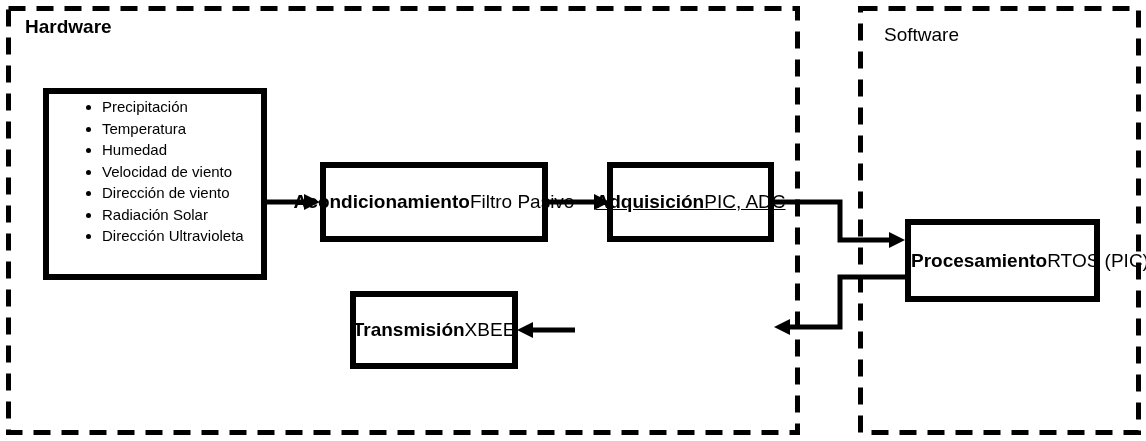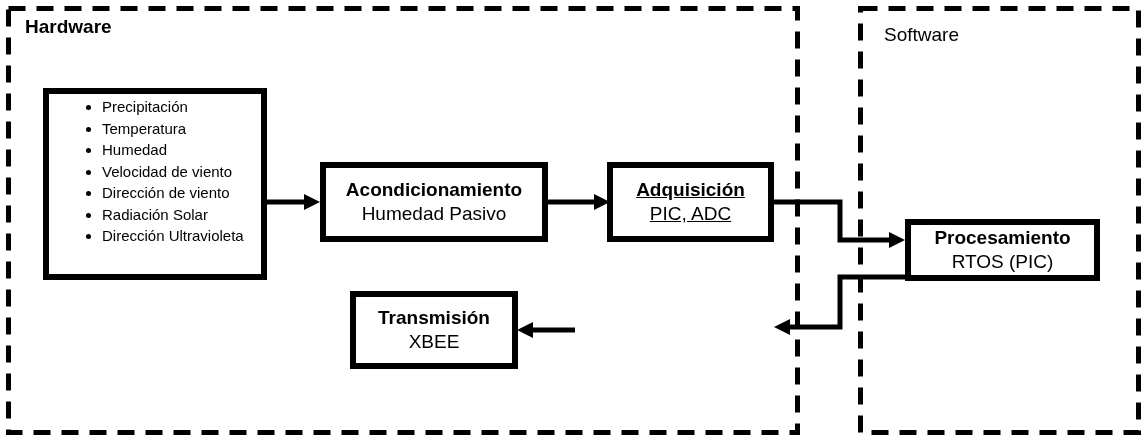--- a/index.html
+++ b/index.html
@@ -31,41 +31,41 @@
   .region-label.hardware { left: 25px; top: 16px; font-weight: bold; }
   .region-label.software { left: 884px; top: 16px; margin-top: 8px; }
 
   .box {
     position: absolute;
     border: 6px solid #000000;
     background: #ffffff;
   }
   .box.centered {
     display: flex;
-    flex-direction: column;
+    flex-direction: row;
     align-items: center;
     justify-content: center;
     text-align: center;
   }
   .box-title {
     font-size: 19px;
     font-weight: bold;
     line-height: 24px;
     white-space: nowrap;
   }
   .box-subtitle {
     font-size: 19px;
     line-height: 24px;
     white-space: nowrap;
   }
 
   .box.sensores  { left: 43px;  top: 88px;  width: 224px; height: 192px; }
   .box.acond     { left: 320px; top: 162px; width: 228px; height: 80px; }
   .box.adq       { left: 607px; top: 162px; width: 167px; height: 80px; text-decoration: underline; }
-  .box.proc      { left: 905px; top: 219px; width: 195px; height: 62px; }
+  .box.proc      { left: 905px; top: 219px; width: 195px; height: 83px; justify-content: space-between; }
   .box.trans     { left: 350px; top: 291px; width: 168px; height: 78px; }
   .box.alm       { left: 575px; top: 291px; width: 199px; height: 78px; }
 
   .sensores .box-title {
     margin: 3px 0 2px 28px;
     text-align: left;
   }
   .sensor-list {
     list-style: disc outside;
     margin: 2px 0 0 16px;
@@ -128,21 +128,21 @@
       <li>Humedad</li>
       <li>Velocidad de viento</li>
       <li>Dirección de viento</li>
       <li>Radiación Solar</li>
       <li>Dirección Ultravioleta</li>
     </ul>
   </div>
 
   <div class="box acond centered">
     <div class="box-title">Acondicionamiento</div>
-    <div class="box-subtitle">Humedad Pasivo</div>
+    <div class="box-subtitle">Filtro Pasivo</div>
   </div>
 
   <div class="box adq centered">
     <div class="box-title">Adquisición</div>
     <div class="box-subtitle">PIC, ADC</div>
   </div>
 
   <div class="box proc centered">
     <div class="box-title">Procesamiento</div>
     <div class="box-subtitle">RTOS (PIC)</div>

